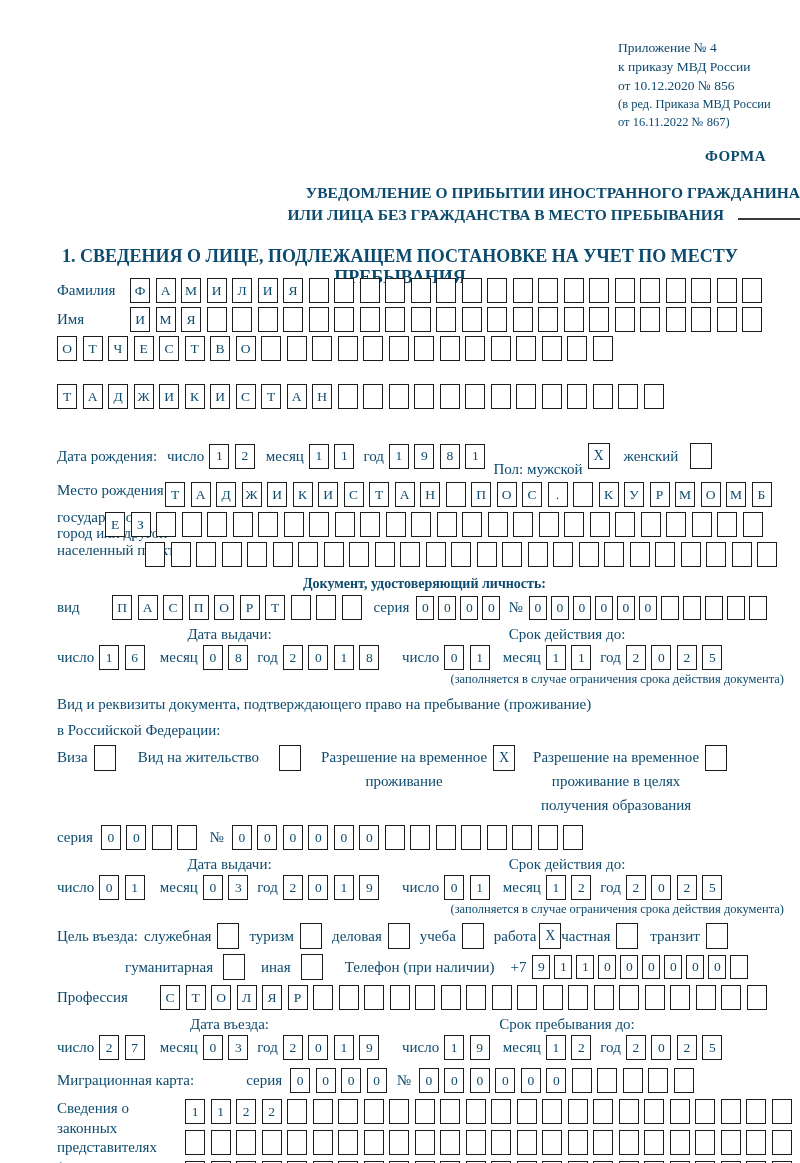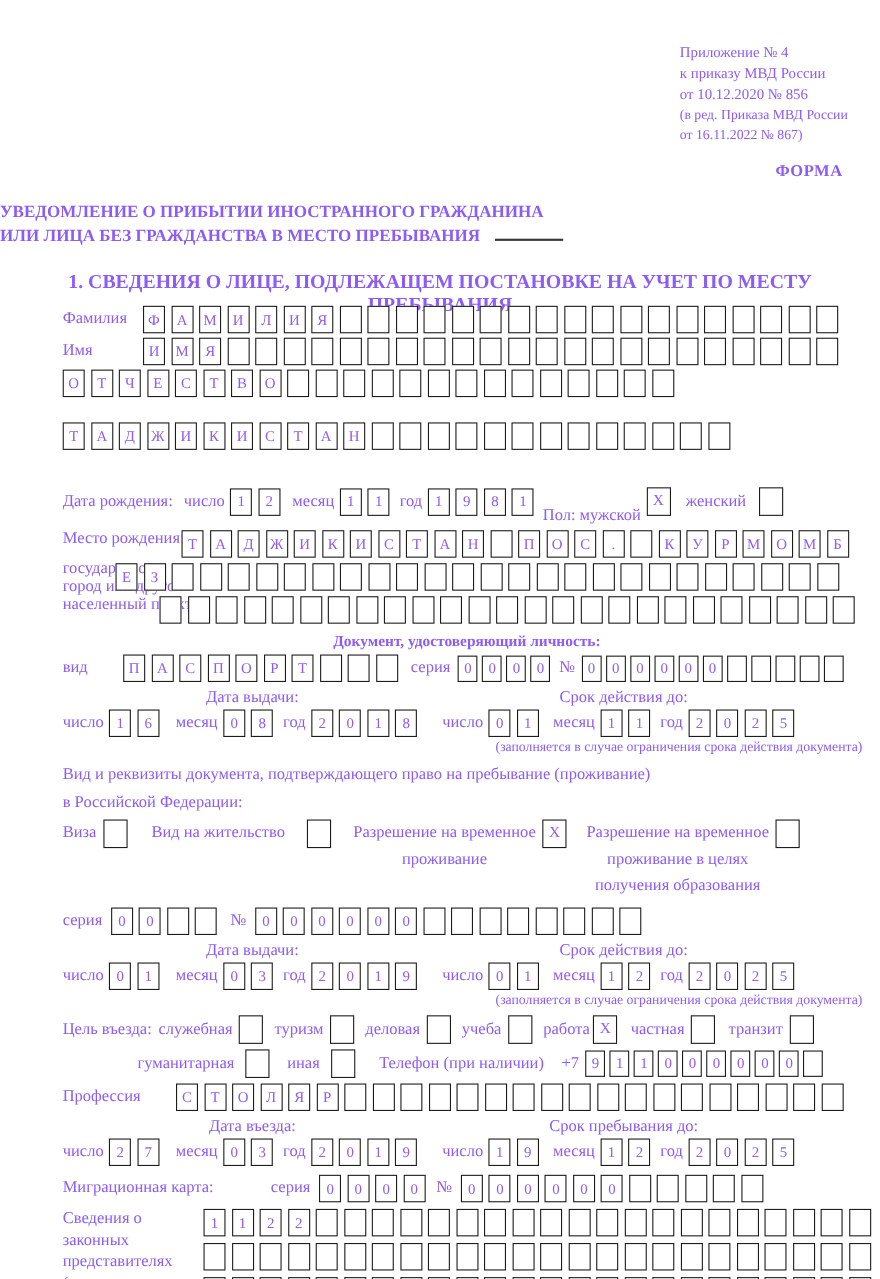--- a/index.html
+++ b/index.html
@@ -1,21 +1,21 @@
 <!DOCTYPE html>
 <html><head>
 <meta charset="utf-8">
 <style>
   html,body{margin:0;padding:0;background:#fff;}
-  .page{position:relative;width:800px;height:1163px;background:#fff;color:#8b5cf6;
+  .page{position:relative;width:800px;height:1163px;background:#fff;color:#0c4a6e;
         font-family:"Liberation Serif","DejaVu Serif",serif;overflow:hidden;}
   .appendix{position:absolute;left:618px;top:38px;font-size:13.5px;line-height:19px;}
   .appendix .note{font-size:12.5px;line-height:18px;}
   .forma{position:absolute;right:34px;top:148px;font-weight:bold;font-size:15px;letter-spacing:.5px;}
-  .title{position:absolute;left:0;top:182px;width:100%;text-align:left;font-weight:bold;font-size:15.5px;line-height:22px;}
+  .title{position:absolute;left:0;top:182px;width:100%;text-align:right;font-weight:bold;font-size:15.5px;line-height:22px;}
   .blank{display:inline-block;width:62px;border-bottom:2.5px solid #3a3a3a;height:13px;margin-left:14px;}
   .section-heading{position:absolute;left:0;top:246px;width:100%;text-align:center;font-weight:bold;font-size:18px;}
   .form-body{position:absolute;left:57px;top:278px;width:735px;font-size:15px;}
   .row{display:flex;align-items:flex-start;margin-bottom:4px;}
   .lbl{flex:none;line-height:17px;padding-top:4px;}
   .boxes{display:inline-flex;gap:5.5px;flex:none;}
   .cell{box-sizing:border-box;flex:none;width:20px;height:25px;border:1.6px solid #1c1c1c;
         display:inline-flex;align-items:center;justify-content:center;font-size:13.5px;background:#fff;}
   .tight{gap:4px;}
   .tight .cell{width:18px;height:24px;}
@@ -504,21 +504,21 @@
           <span class="cb"></span>
         </span>
       <span class="inl" style="margin-left:10px;">
           <span>учеба</span>
           <span class="cb"></span>
         </span>
       <span class="inl" style="margin-left:10px;gap:3px;">
           <span>работа</span>
           <span class="cb">X</span>
         </span>
-      <span class="inl" style="margin-left:12px;">
+      <span class="inl" style="margin-left:0;">
           <span>частная</span>
           <span class="cb"></span>
         </span>
       <span class="inl" style="margin-left:12px;">
           <span>транзит</span>
           <span class="cb"></span>
         </span>
     </div>
 
     <div class="row" style="align-items:center;margin-top:5px;">

